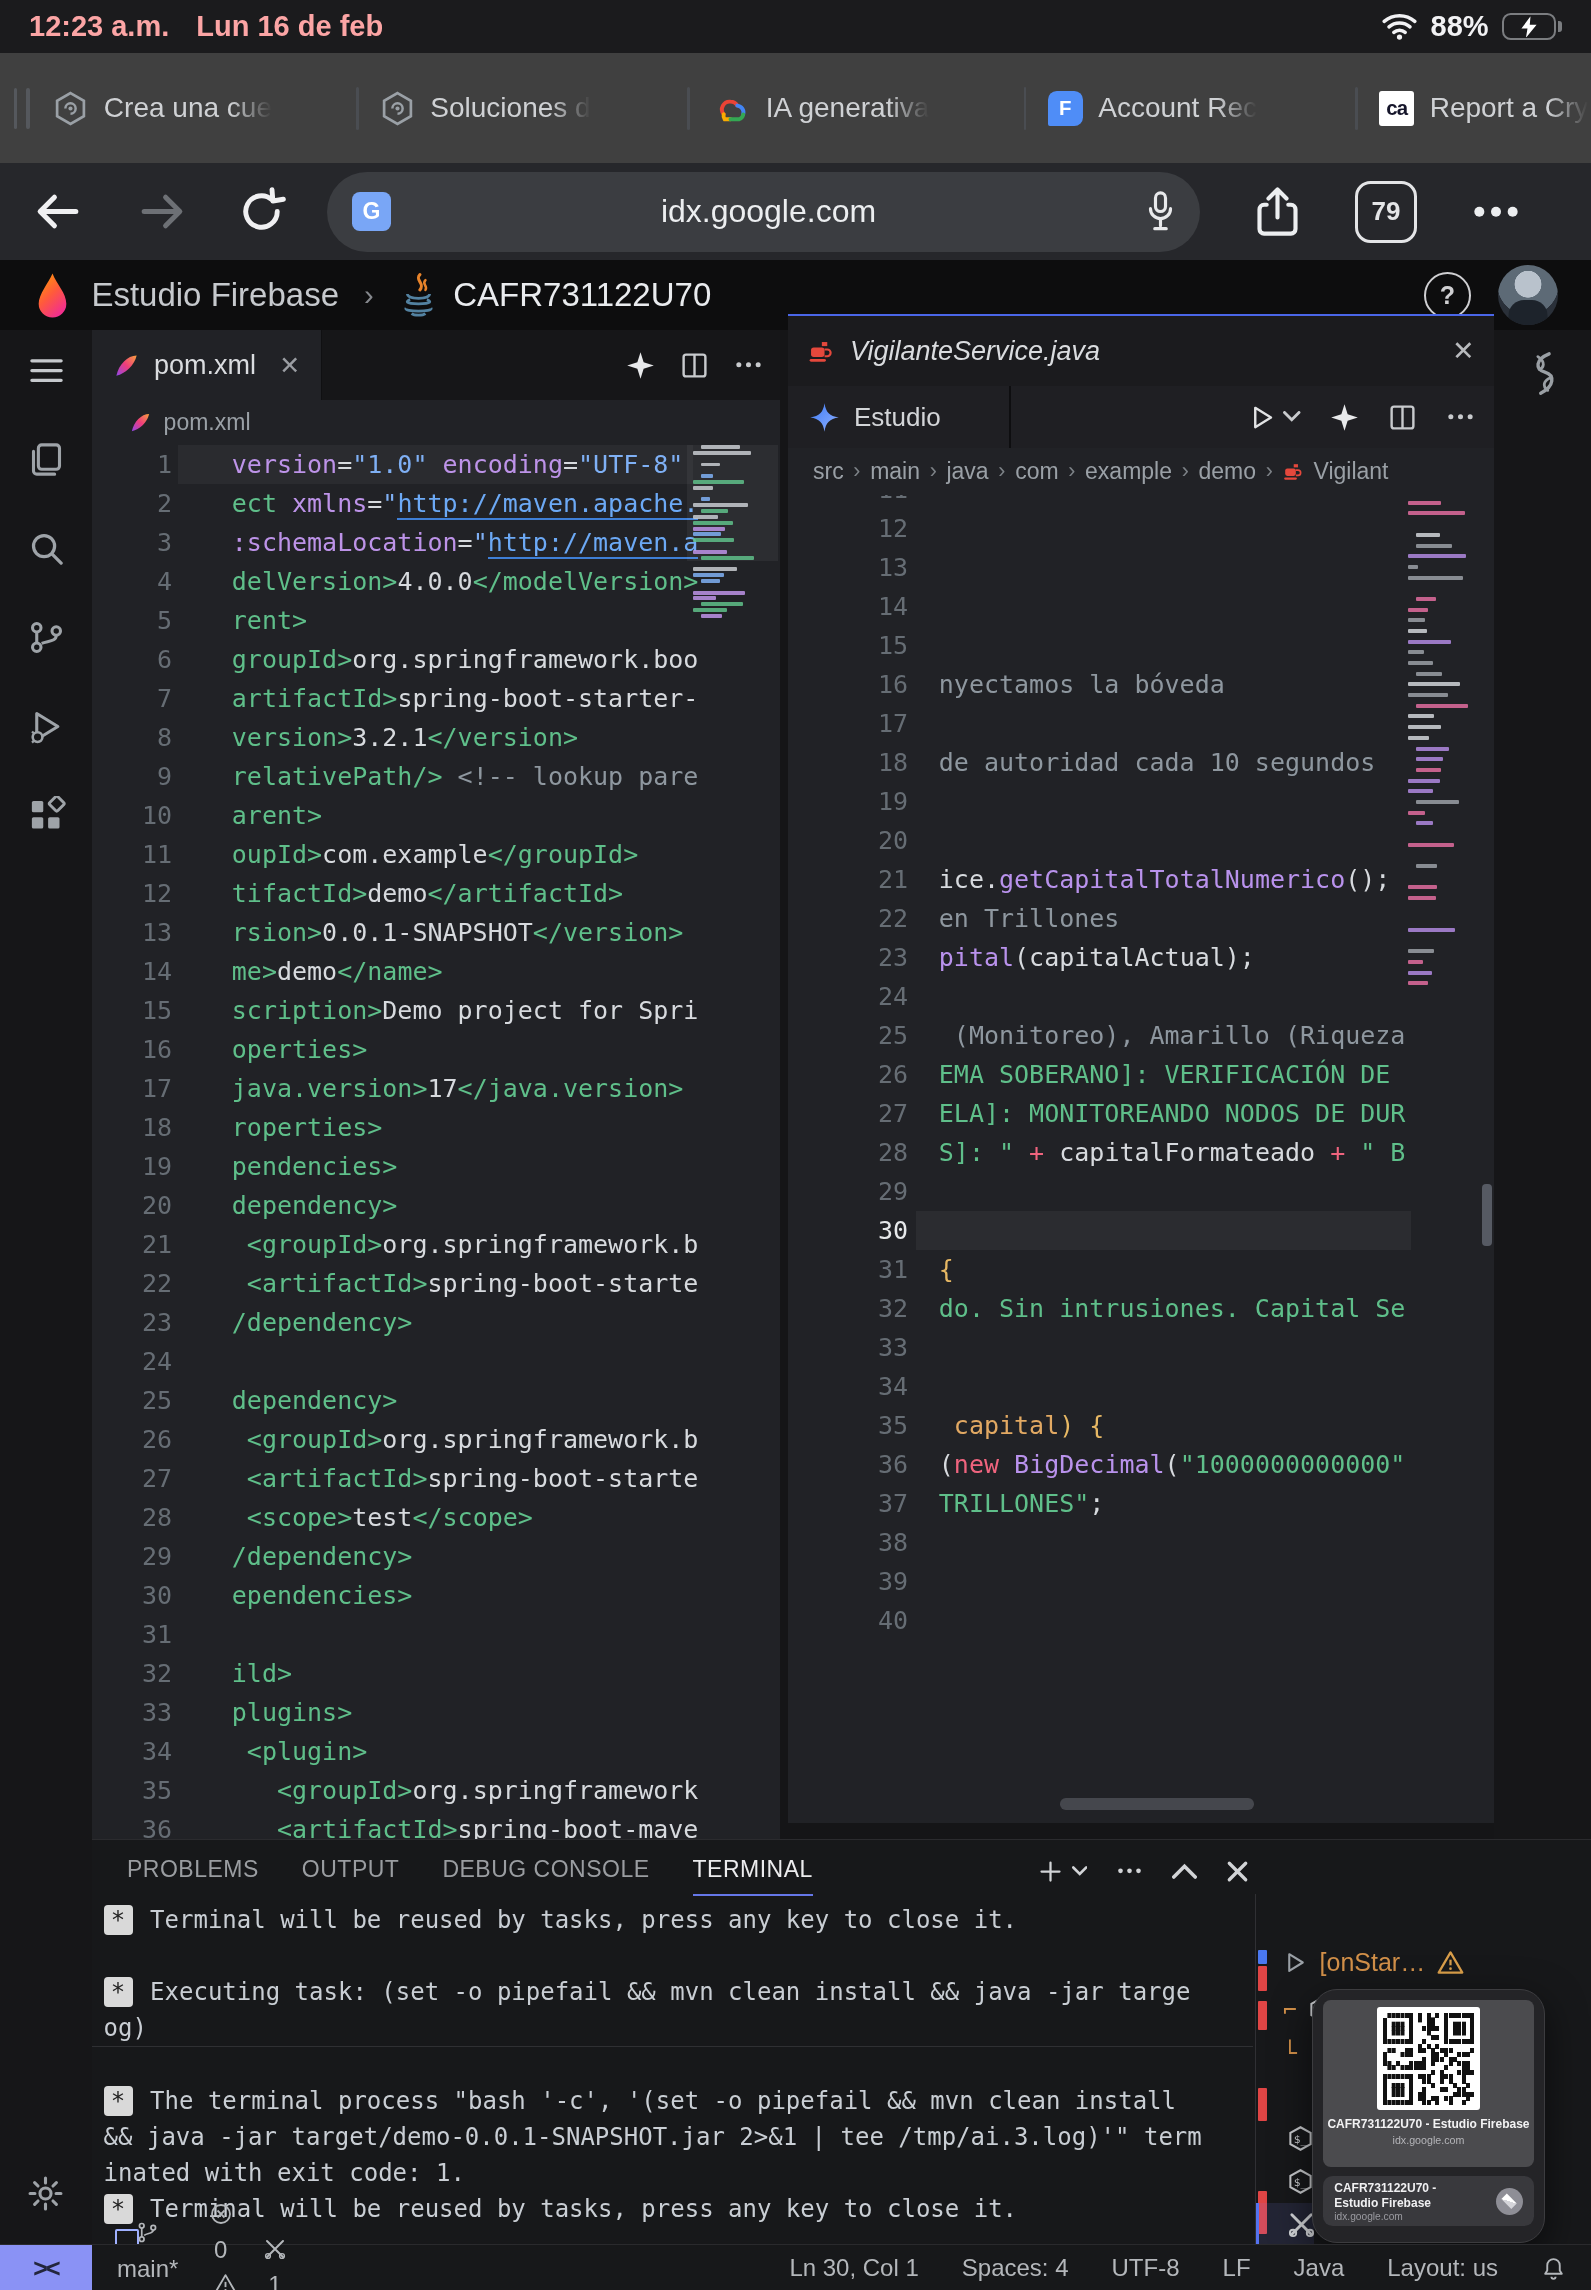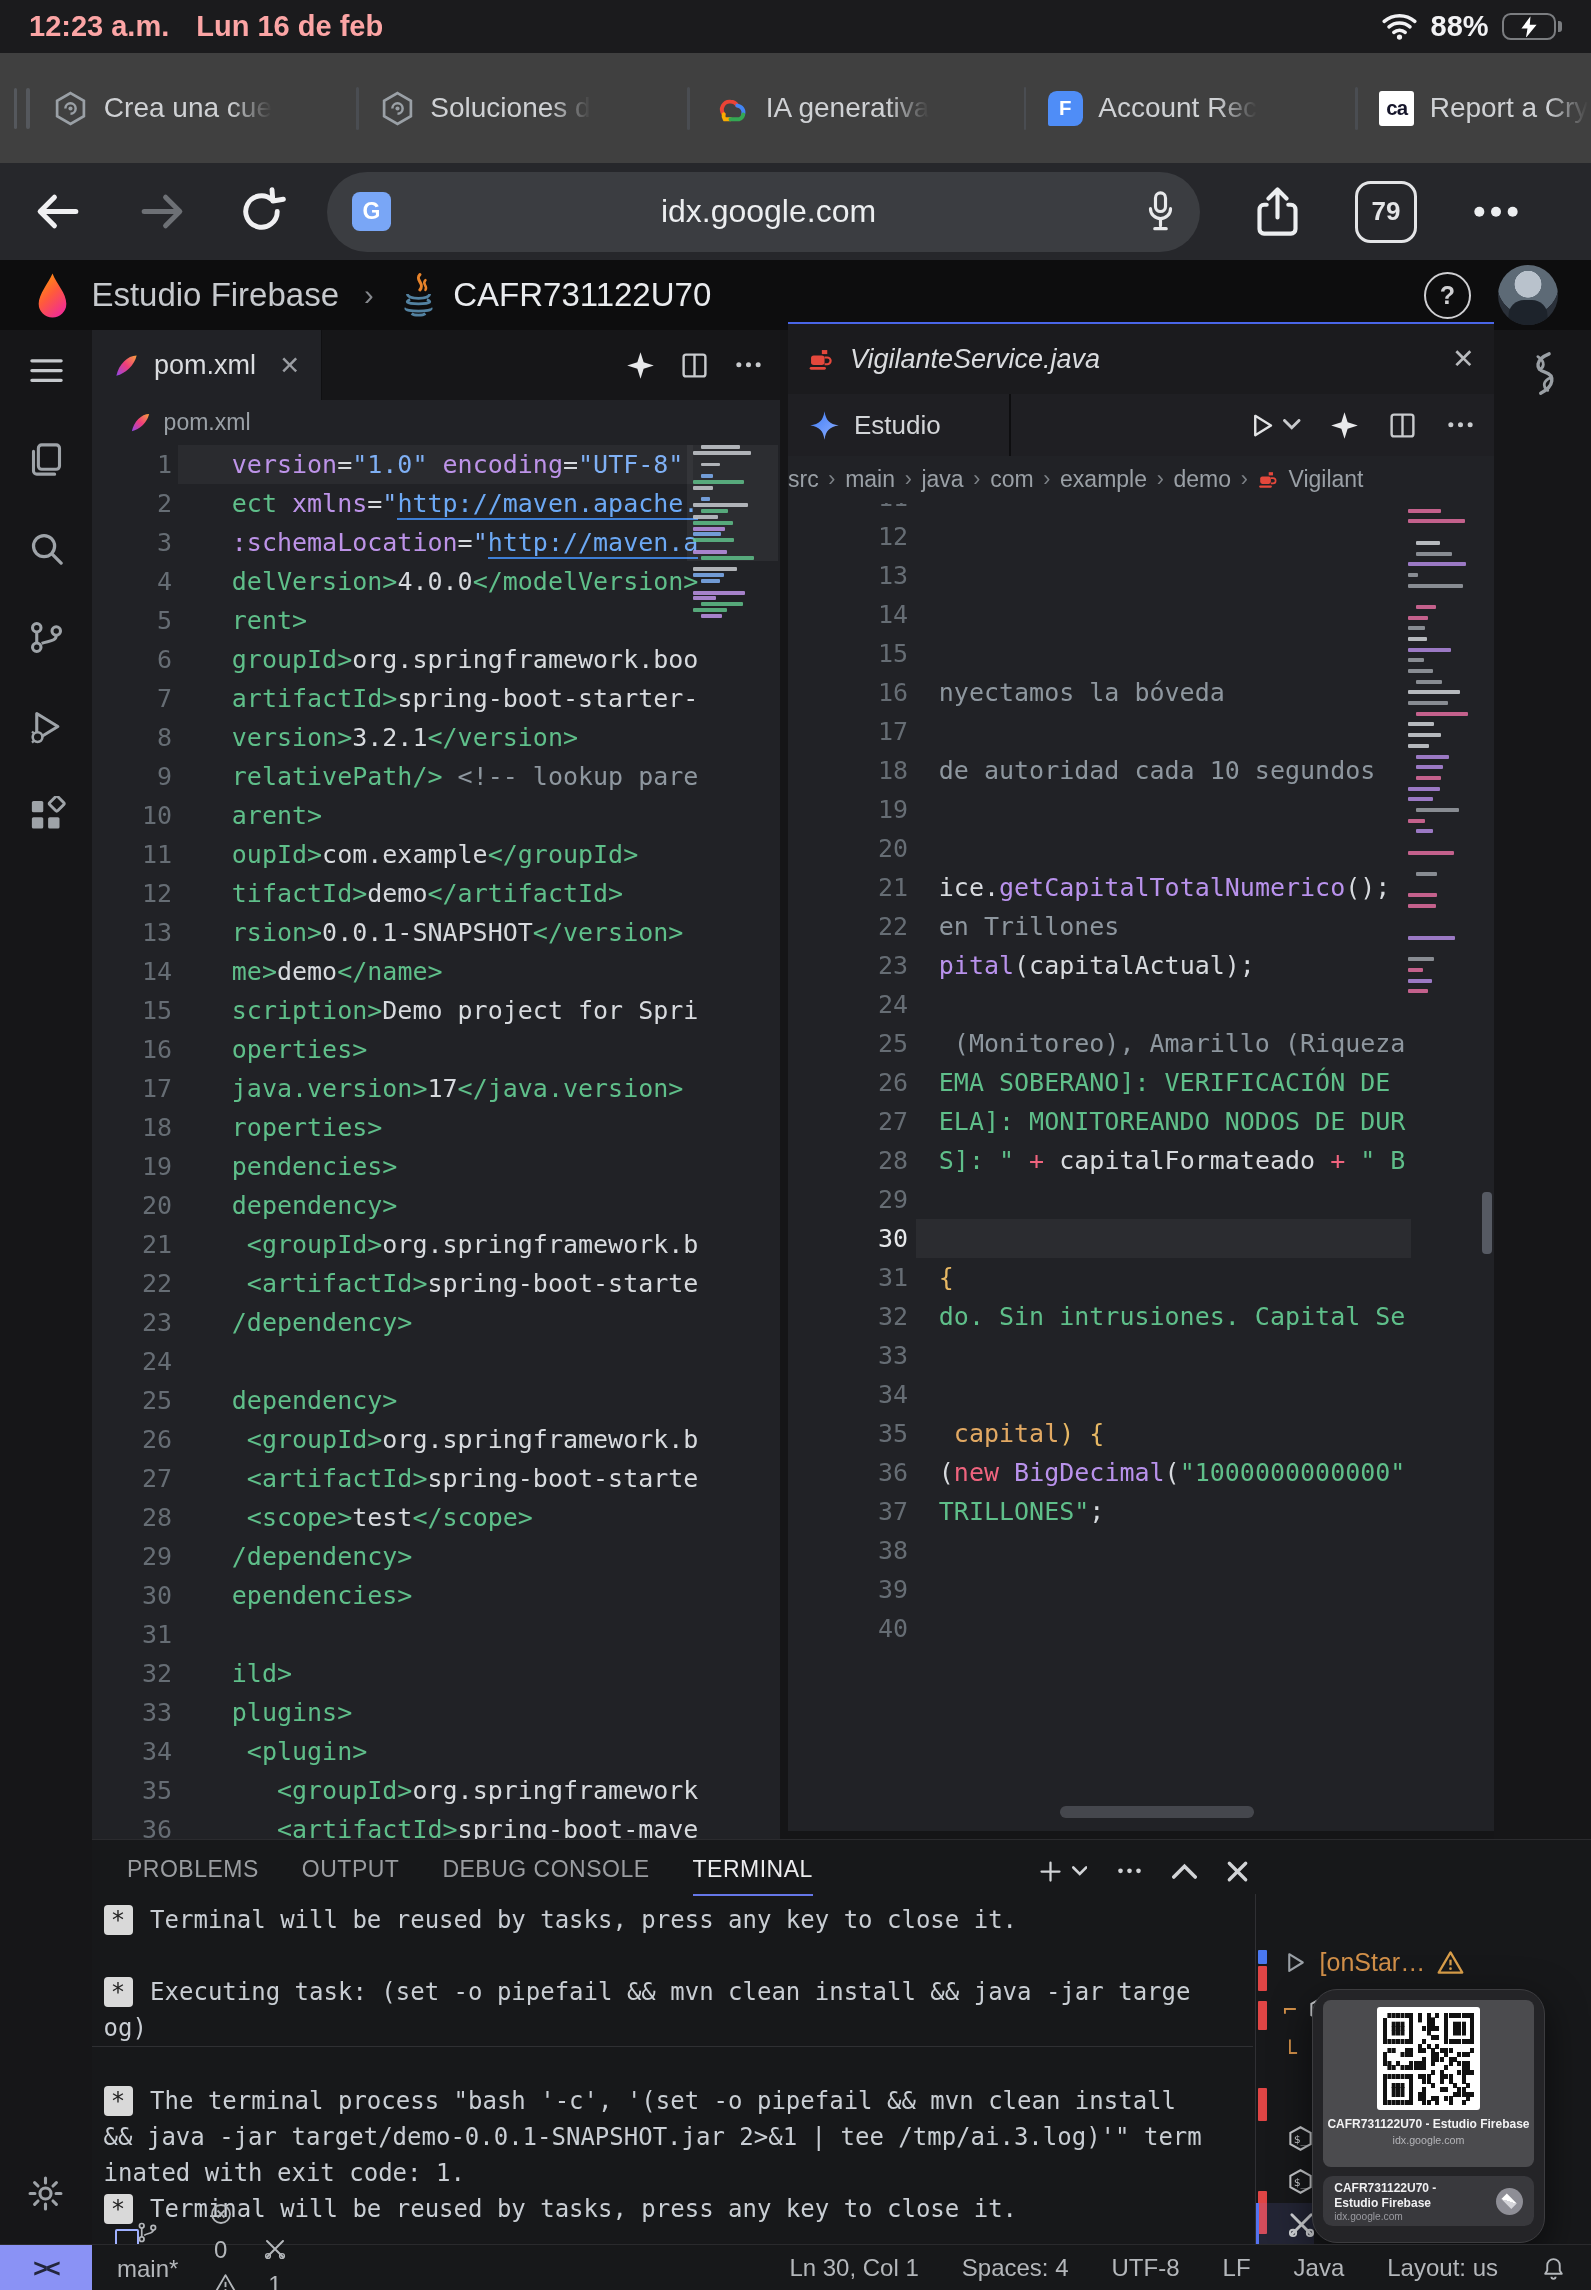--- a/index.html
+++ b/index.html
@@ -54,30 +54,30 @@
   
   #ed-left{left:92px;top:330px;width:688px;height:1509px;background:#212226;}
   #ed-left .tabbar{position:absolute;left:0;top:0;width:688px;height:70px;background:#161618;display:flex;align-items:stretch;}
   .etab{display:flex;align-items:center;gap:13.6px;padding:0 21.3px;background:#212226;border-right:1px solid #101012;}
   .etab .t{font-size:27px;color:#dadcdf;}
   .etab .x{font-size:25px;color:#9a9da2;margin-left:9.7px;}
   .tab-actions{margin-left:auto;display:flex;align-items:center;gap:25px;padding-right:17.5px;}
   #ed-left .crumbs{position:absolute;left:0;top:70px;width:688px;height:45px;background:#212226;display:flex;align-items:center;gap:11.6px;padding-left:37px;box-sizing:border-box;font-size:23px;color:#9aa0a6;}
   #lcode{position:absolute;left:0;top:115px;width:688px;height:1394px;overflow:hidden;}
 
-  #ed-right{left:788px;top:322px;width:706px;height:1509px;background:#212226;border-top:2.9px solid #4a66e8;box-sizing:border-box;}
+  #ed-right{left:788px;top:314px;width:706px;height:1509px;background:#212226;border-top:2.9px solid #4a66e8;box-sizing:border-box;}
   #ed-right .tabbar{position:absolute;left:0;top:0;width:706px;height:70px;background:#1b1b1e;display:flex;align-items:center;padding:0 19.4px;box-sizing:border-box;gap:15.5px;}
   #ed-right .tabbar .t{font-size:27px;font-style:italic;color:#dadcdf;}
   #ed-right .tabbar .x{margin-left:auto;font-size:27px;color:#b8babd;}
   #gemrow{position:absolute;left:0;top:70px;width:706px;height:62px;background:#0e0e10;display:flex;gap:1.9px;}
   .gemcell{background:#1f1f23;height:100%;display:flex;align-items:center;}
   #gemcell-l{width:221px;padding-left:21.3px;box-sizing:border-box;gap:13.6px;}
   #gemcell-r{flex:1;justify-content:flex-end;gap:29px;padding-right:19.4px;box-sizing:border-box;}
   #gem-label{font-size:26px;color:#d3d5d8;}
-  #ed-right .crumbs{position:absolute;left:0;top:132px;width:706px;height:47px;background:#212226;display:flex;align-items:center;gap:9.7px;box-sizing:border-box;font-size:23px;color:#9aa0a6;white-space:nowrap;overflow:hidden;}
+  #ed-right .crumbs{position:absolute;left:0;top:132px;width:706px;height:47px;background:#212226;display:flex;align-items:center;gap:9.7px;padding-left:25px;box-sizing:border-box;font-size:23px;color:#9aa0a6;white-space:nowrap;overflow:hidden;}
   .crumb-sep{color:#7d8287;font-size:21.3px;}
   #rcode{position:absolute;left:0;top:179px;width:706px;height:1330px;overflow:hidden;}
   #rcode-inner{margin-top:-25px;}
 
   
   .cl{display:flex;height:39px;line-height:39px;font-family:"DejaVu Sans Mono",monospace;font-size:25px;white-space:pre;}
   .cl .ln{flex:0 0 auto;text-align:right;color:#666d74;}
   #lcode .ln{width:80px;padding-right:5.8px;}
   #lcode .lc{padding-left:54px;}
   #rcode .ln{width:120px;padding-right:7.8px;}

